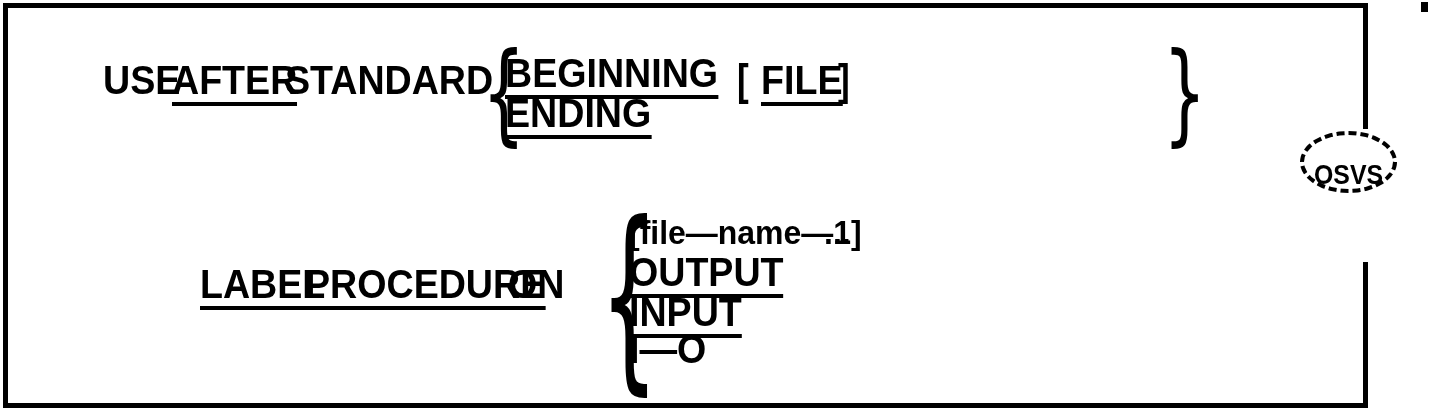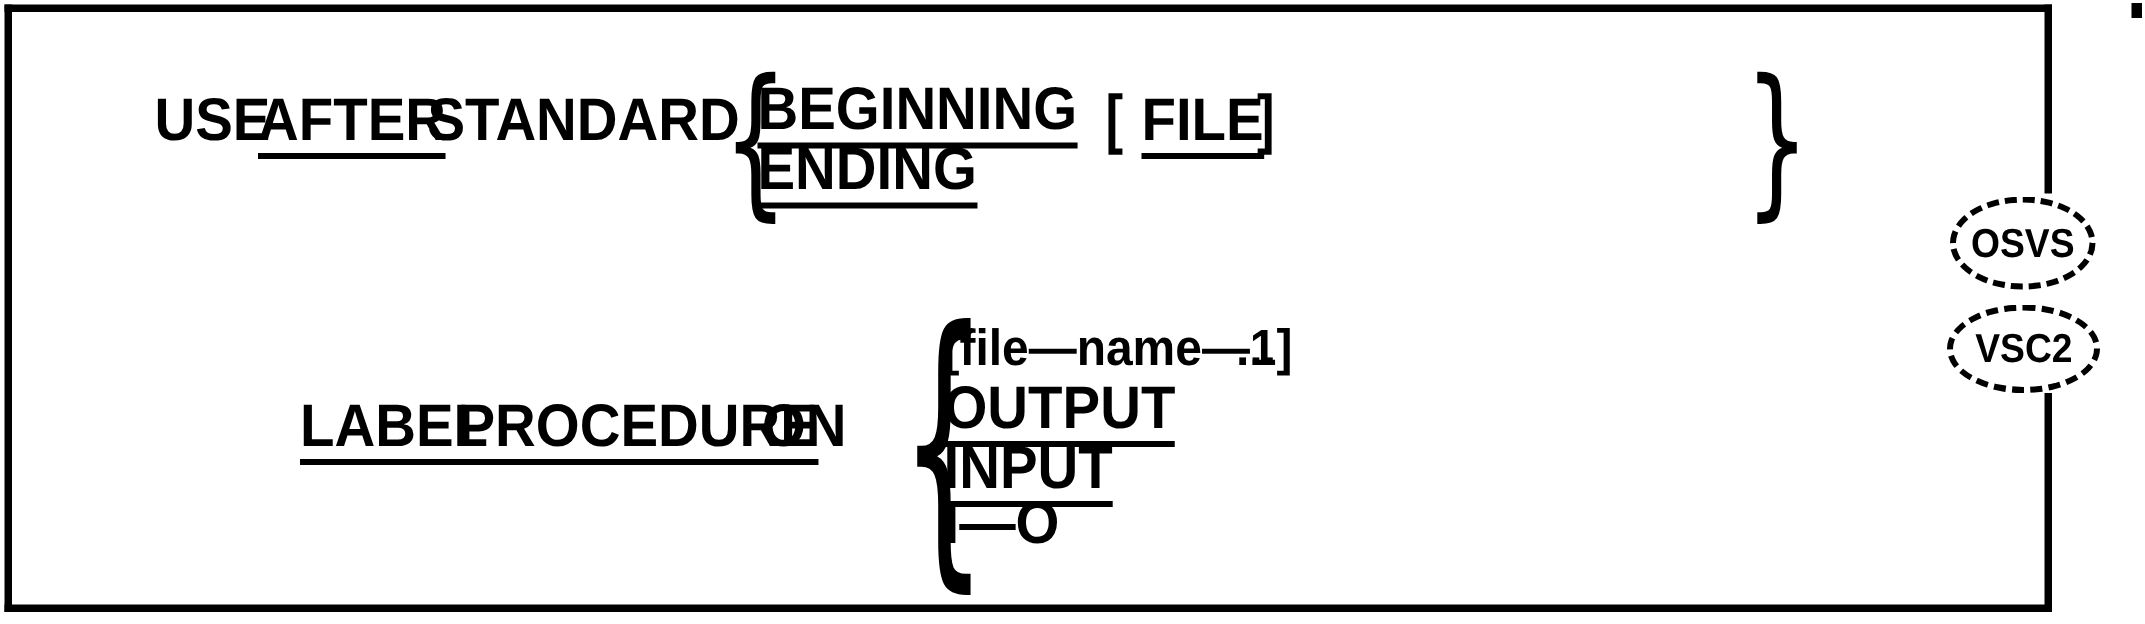--- a/index.html
+++ b/index.html
@@ -109,21 +109,21 @@
     transform-origin: left center;
   }
 
   
   .badge {
     position: absolute;
     border: 4px dashed #000;
     border-radius: 50%;
     background: #fff;
     display: flex;
-    align-items: center;
+    align-items: flex-end;
     justify-content: center;
     box-sizing: border-box;
   }
   .badge span {
     font-weight: bold;
     font-size: 27px;
     line-height: 27px;
     transform: scaleX(0.92);
   }
   #badge-osvs {
@@ -194,17 +194,14 @@
 
   <div class="kw underlined" style="left:629px; top:252px;">OUTPUT</div>
 
   <div class="kw underlined" style="left:629px; top:292px;">INPUT</div>
 
   <div class="io-glyph" style="left:629px; top:329px;"><span>I</span><span>—</span><span>O</span></div>
 
   <div class="badge" id="badge-osvs">
     <span>OSVS</span>
   </div>
-  <div class="badge" id="badge-vsc2">
-    <span>VSC2</span>
-  </div>
 
 </div>
 
 </body></html>

